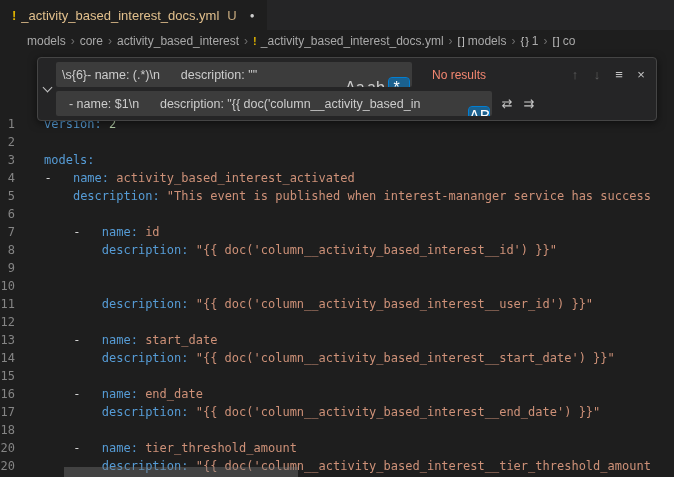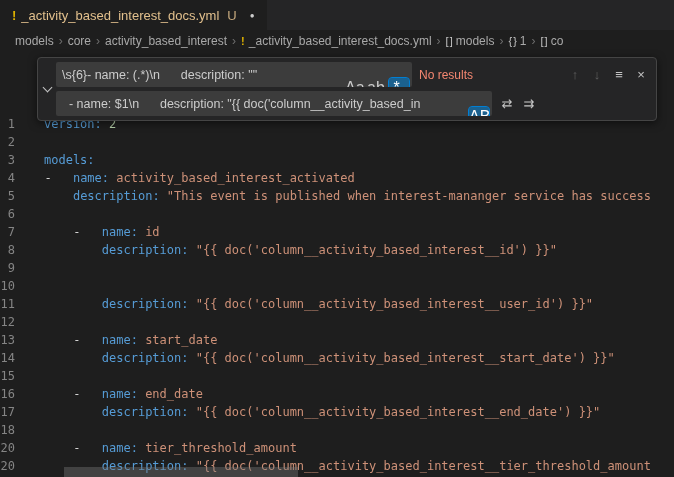--- a/index.html
+++ b/index.html
@@ -17,21 +17,21 @@
     display:flex; align-items:center; gap:5px; padding:0 12px;
     background: var(--c-bg,#1e1e1e); font-size:13px; color: var(--c-file,#e2c08d);
     max-width:320px; cursor:pointer;
   }
   .tab .warn { color: var(--c-warn,#ddb100); font-weight:bold; font-size:13px; }
   .tab .git { opacity:.85; margin-left:3px; }
   .tab .dot { color:#cccccc; font-size:8px; margin-left:8px; }
 
   
   .breadcrumbs {
-    height:22px; display:flex; align-items:center; padding-left:15px;
+    height:22px; display:flex; align-items:center; padding-left:27px;
     font-size:12px; color: var(--c-bc,#a9a9a9); background: var(--c-bg,#1e1e1e);
     white-space:nowrap; overflow:hidden;
   }
   .crumb { display:flex; align-items:center; gap:4px; cursor:pointer; flex:none; }
   .crumb .sym { color:#c5c5c5; font-size:11px; letter-spacing:-1px; }
   .crumb .sym.warn { color: var(--c-warn,#ddb100); font-weight:bold; letter-spacing:0; }
   .crumb-sep { color:#6e6e6e; margin:0 5px; font-size:12px; }
 
   
   .editor { position:absolute; top:52px; left:0; right:0; bottom:0; }
@@ -59,21 +59,21 @@
   }
   .find-box { width:356px; }
   .replace-box { width:436px; }
   .opts { display:flex; gap:2px; padding:0 3px; align-items:center; flex:none; }
   .opt {
     width:20px; height:20px; display:flex; align-items:center; justify-content:flex-start;
     border-radius:3px; color:#cccccc; font-size:16px; cursor:pointer; flex:none;margin-top:27px;
   }
   .opt.active { background:rgba(0,127,212,.55); outline:1px solid var(--c-accent,#007fd4); color:#ffffff; }
   .opt.ww span { border-bottom:1px solid #bbbbbb; line-height:11px; }
-  .no-results { color: var(--c-nores,#f48771); font-size:12px; margin-left:7px; width:88px; flex:none; }
+  .no-results { color: var(--c-nores,#f48771); font-size:12px; margin-left:20px; width:88px; flex:none; }
   .spacer { flex:1; }
   .nav-btn {
     width:22px; height:22px; display:flex; align-items:center; justify-content:center;
     color:#c5c5c5; font-size:13px; border-radius:4px; cursor:pointer; flex:none;
   }
   .nav-btn.disabled { opacity:.35; cursor:default; }
   .rep-btn { margin-left:4px; }
 
   
   .code {

